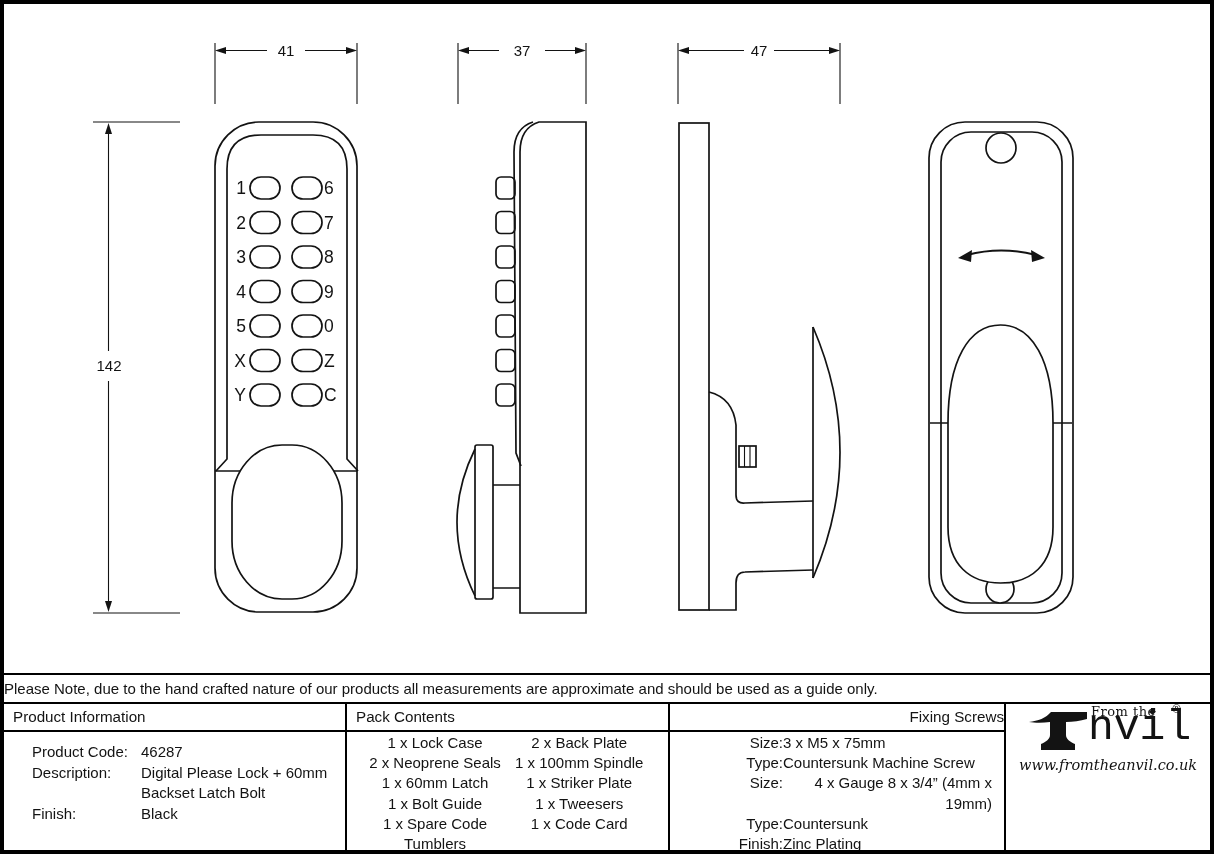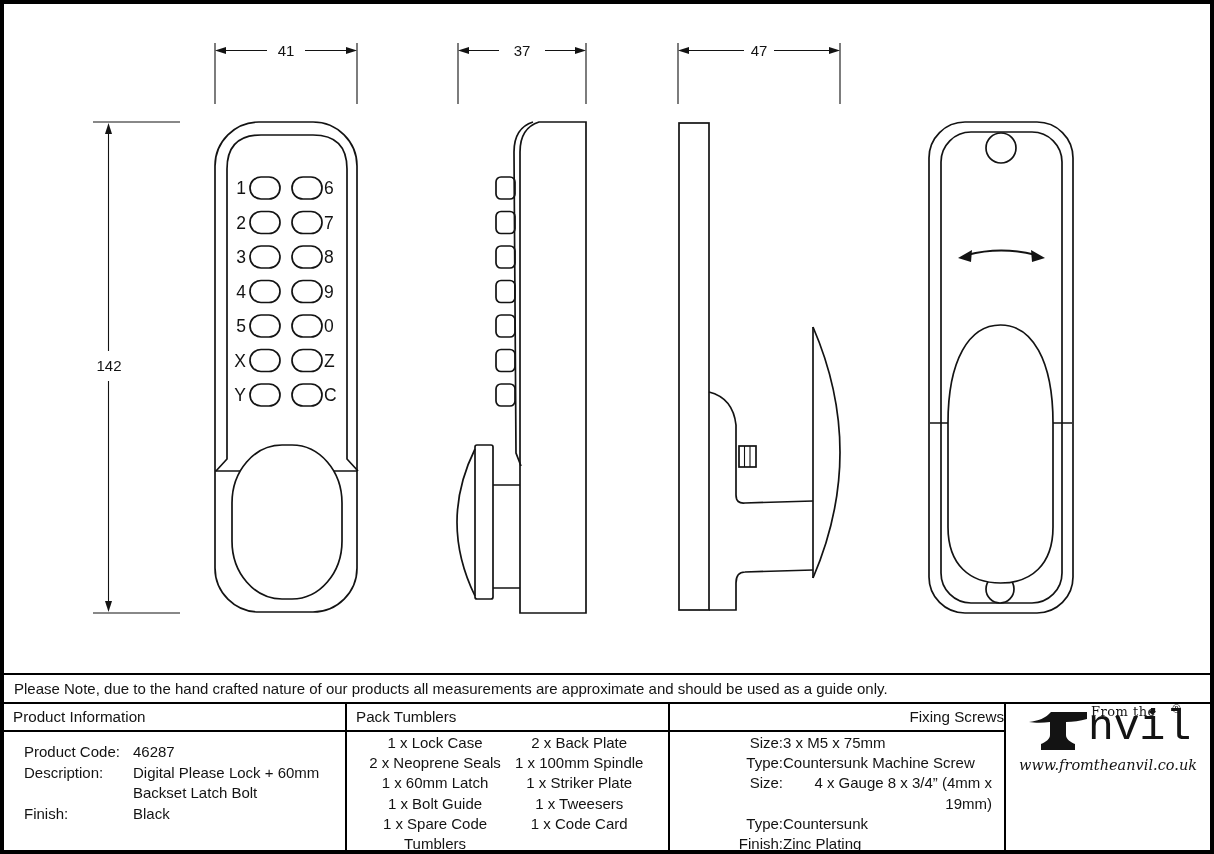--- a/index.html
+++ b/index.html
@@ -11,30 +11,30 @@
   .ln{fill:none;stroke:#131313;stroke-width:1.7;}
   .lnf{fill:#fff;stroke:#131313;stroke-width:1.7;}
   .dim{fill:none;stroke:#131313;stroke-width:1.1;}
   .arr{fill:#131313;stroke:none;}
   .dimtxt{font-size:15px;}
   .keytxt{font-size:17.5px;}
 
   .bottom{position:absolute;left:4px;right:4px;top:673px;bottom:4px;border-top:2px solid #000;
           display:flex;flex-direction:column;font-size:15px;}
   .note-row{height:27px;border-bottom:2px solid #000;display:flex;align-items:center;
-            padding-left:10px;flex:none;}
+            flex:none;}
   .table-row{flex:1;display:flex;min-height:0;border-radius:21px;}
   .col{box-sizing:border-box;border-right:2px solid #000;}
   .col-pi{width:343px;}
   .col-pc{width:323px;}
   .col-fs{width:336px;text-align:right;}
   .col-logo{flex:1;border-right:none;display:flex;justify-content:center;}
   .col-header{height:28px;box-sizing:border-box;border-bottom:2px solid #000;
               padding:4px 0 0 9px;font-size:15.2px;}
-  .pi-body{padding:10px 0 0 20px;}
+  .pi-body{padding:10px 0 0 28px;}
   .pi-row{display:flex;line-height:20.5px;}
   .pi-row .lbl{width:109px;flex:none;}
   .pc-body{padding:1px 0 1px 8px;display:flex;line-height:20.2px;text-align:center;}
   .pc-colA{width:160px;flex:none;}
   .fs-body{padding:1px 12px 0 14px;line-height:20.2px;}
   .fs-row{display:flex;}
   .fs-row .lbl{width:99px;flex:none;}
 
   .logo{position:relative;width:160px;height:72px;}
   .anvil{position:absolute;left:0;top:4px;}
@@ -184,21 +184,21 @@
             <span>Backset Latch Bolt</span>
           </div>
           <div class="pi-row">
             <span class="lbl">Finish:</span>
             <span>Black</span>
           </div>
         </div>
       </div>
 
       <div class="col col-pc">
-        <div class="col-header">Pack Tumblers</div>
+        <div class="col-header">Pack Contents</div>
         <div class="pc-body">
           <div class="pc-colA">
             <div>1 x Lock Case</div>
             <div>2 x Neoprene Seals</div>
             <div>1 x 60mm Latch</div>
             <div>1 x Bolt Guide</div>
             <div>1 x Spare Code Tumblers</div>
 
           </div>
           <div class="pc-colB">

